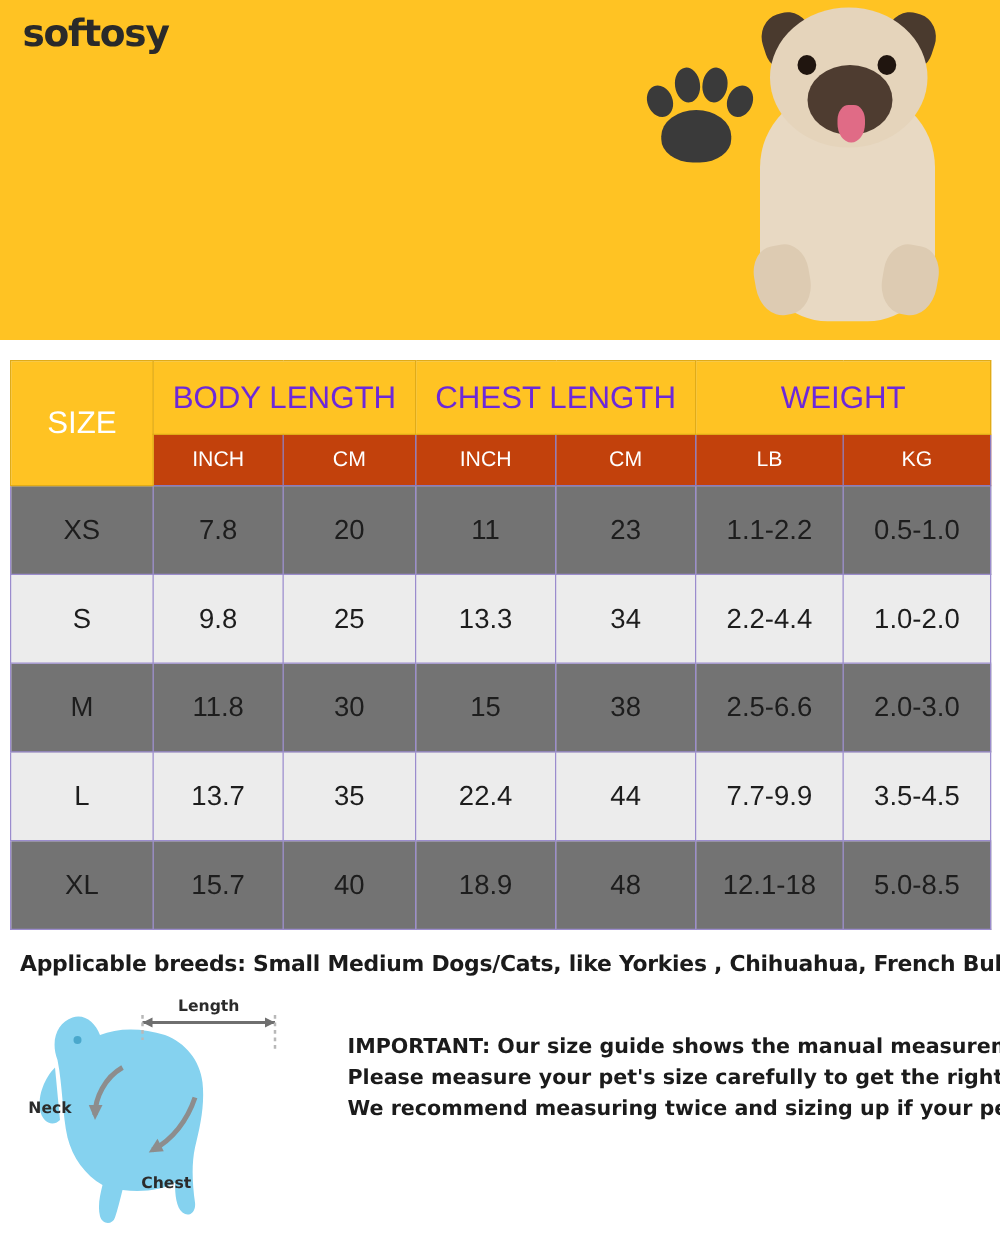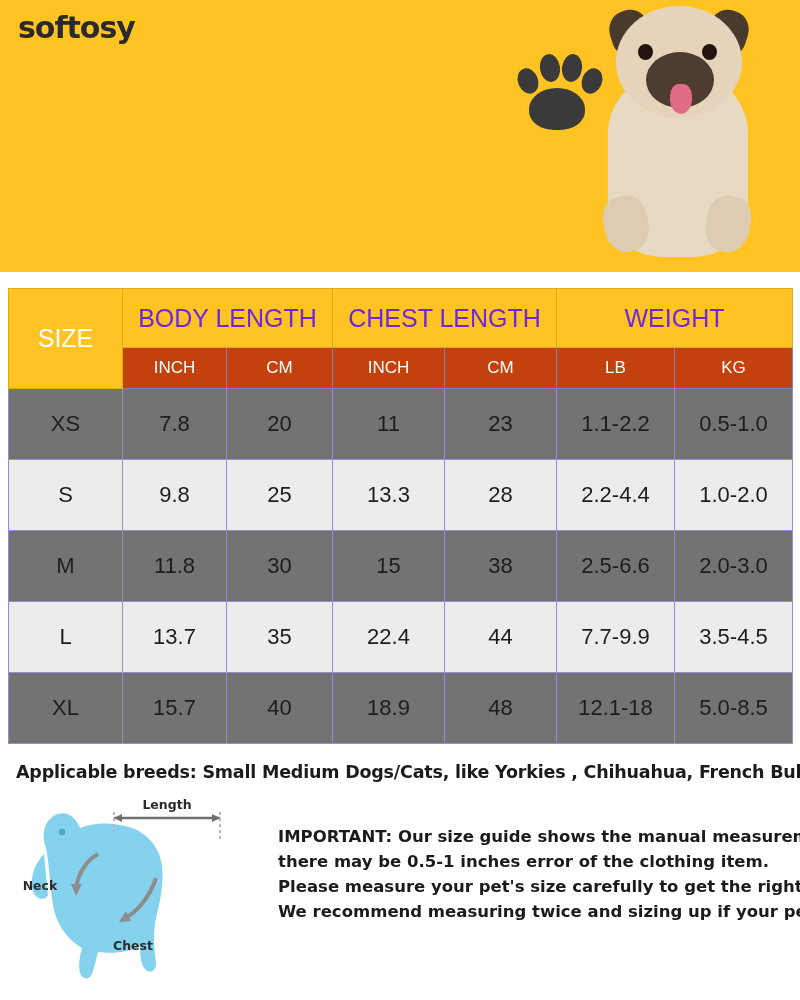--- a/index.html
+++ b/index.html
@@ -304,21 +304,21 @@
           <td>11</td>
           <td>23</td>
           <td>1.1-2.2</td>
           <td>0.5-1.0</td>
         </tr>
         <tr class="alt">
           <td>S</td>
           <td>9.8</td>
           <td>25</td>
           <td>13.3</td>
-          <td>28</td>
+          <td>34</td>
           <td>2.2-4.4</td>
           <td>1.0-2.0</td>
         </tr>
         <tr>
           <td>M</td>
           <td>11.8</td>
           <td>30</td>
           <td>15</td>
           <td>38</td>
           <td>2.5-6.6</td>
@@ -370,18 +370,17 @@
       <text x="30" y="98" font-family="DejaVu Sans, sans-serif" font-size="12.5" font-weight="bold" fill="#2b2b2b" text-anchor="middle">Neck</text>
 
       <path d="M146 86 C140 104 128 120 112 128" stroke="#8d8d8d" stroke-width="4" fill="none"></path>
       <polygon points="109,130 116,119 121,129" fill="#8d8d8d"></polygon>
       <text x="123" y="158" font-family="DejaVu Sans, sans-serif" font-size="12.5" font-weight="bold" fill="#2b2b2b" text-anchor="middle">Chest</text>
     </svg>
   </div>
 
   <div class="note-block">
     <div>IMPORTANT: Our size guide shows the manual measurement,</div>
-    <div>there may be 0.5-1 inches error of the clothing item.</div>
     <div>Please measure your pet's size carefully to get the right fit.</div>
     <div>We recommend measuring twice and sizing up if your pet is</div>
   </div>
 
 </div>
 
 </body></html>

